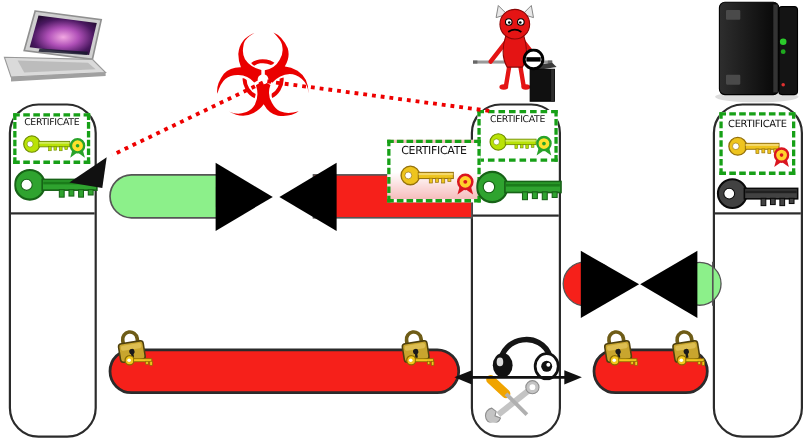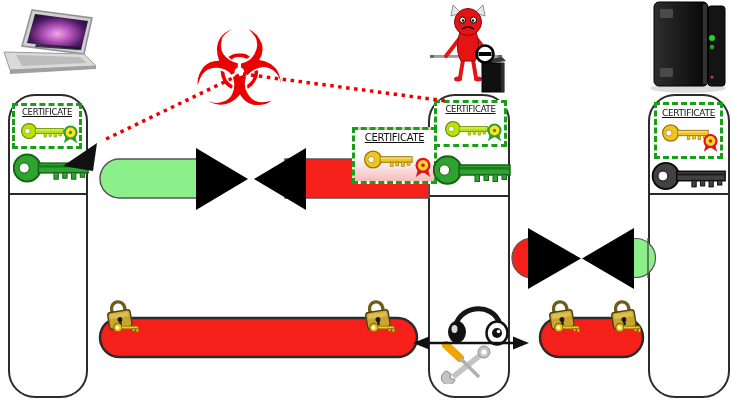--- a/index.html
+++ b/index.html
@@ -7,21 +7,21 @@
           font-family:"DejaVu Sans","Liberation Sans",sans-serif;}
   .abs{position:absolute;}
   .lane{position:absolute;background:#fff;border:2px solid #2b2b2b;border-radius:27px;box-sizing:border-box;z-index:1;}
   .lane-divider{position:absolute;left:0;right:0;height:2px;background:#2b2b2b;}
   svg.layer{position:absolute;left:0;top:0;pointer-events:none;}
   #pipes-svg{z-index:2;}
   #arrows-svg{z-index:5;}
   .cert{position:absolute;background:#fff;border:3px dashed #17a017;box-sizing:border-box;z-index:3;}
   .cert.forged{background:linear-gradient(#ffffff 52%,#f6bcbc);}
   .cert-label{position:absolute;left:0;right:0;top:1px;text-align:center;color:#111;
-              font-size:8.5px;letter-spacing:-0.3px;white-space:nowrap;text-decoration:underline;}
+              font-size:8.5px;letter-spacing:-0.3px;white-space:nowrap;}
   .cert-label.mid{font-size:10px;top:2px;}
   .cert-label.sm9{font-size:9px;top:3px;}
   .icon{position:absolute;z-index:6;}
   .deco{position:absolute;z-index:4;}
   .inlane{position:absolute;z-index:3;}
   #biohazard{display:flex;align-items:center;justify-content:center;
              color:#ea0000;font-size:104px;line-height:1;z-index:6;}
   .key-yg{--kf:#b9e207;--ks:#6f8d00;}
   .key-gold{--kf:#eec41e;--ks:#96720a;}
   .key-green{--kf:#2fa32f;--ks:#176317;}

